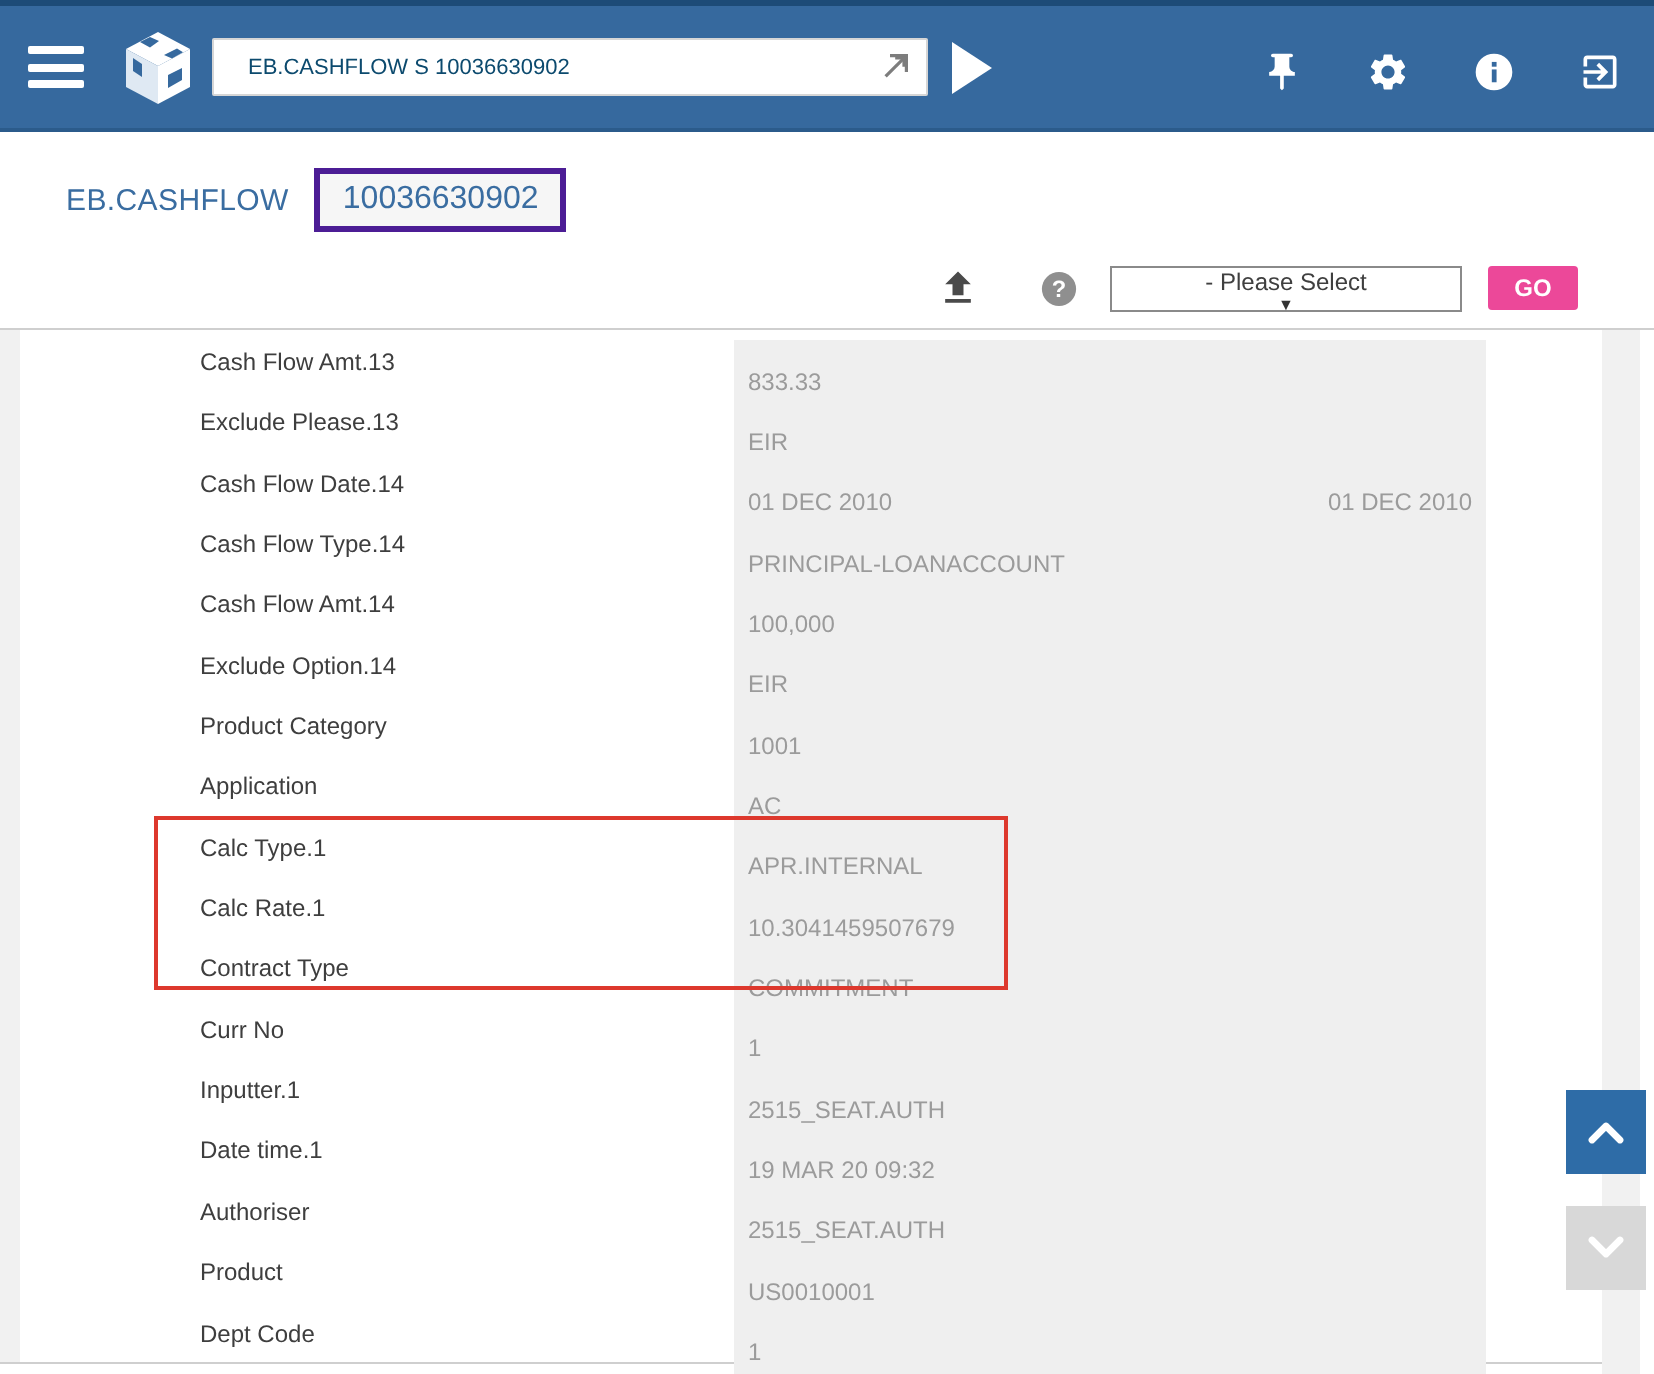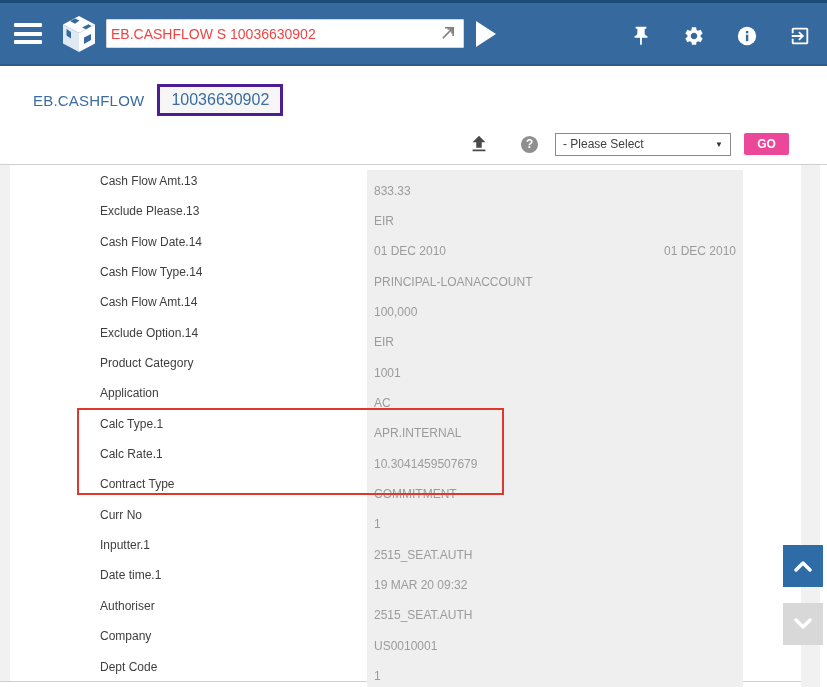--- a/index.html
+++ b/index.html
@@ -9,43 +9,43 @@
   
   .topbar { position:absolute; left:0; top:0; width:827px; height:66px;
     background:#36699e; border-top:3px solid #1d4b77; border-bottom:2px solid #2b5b8b;
     display:flex; align-items:center; }
   .hamburger { margin-left:14px; width:28px; height:21px; display:flex;
     flex-direction:column; justify-content:space-between; cursor:pointer; }
   .hamburger span { display:block; height:4px; background:#fff; border-radius:1px; }
   .logo { margin-left:20px; width:34px; height:38px; }
   .searchbox { position:relative; margin-left:10px; width:358px; height:29px; }
   .searchbox input { width:100%; height:100%; border:1px solid #d6d6d6; border-radius:1px;
-    padding:0 30px 0 4px; font-family:"Liberation Sans",sans-serif;
-    font-size:14px; color:#ef4444; outline:none; }
+    padding:0 30px 0 17px; font-family:"Liberation Sans",sans-serif;
+    font-size:11px; color:#0c4a6e; outline:none; }
   .launch-ic { position:absolute; right:7px; top:5px; }
   .play-btn { margin-left:12px; width:0; height:0; cursor:pointer;
     border-left:20px solid #fff; border-top:13px solid transparent; border-bottom:13px solid transparent; }
   .topbar-right { position:absolute; right:16px; top:0; height:66px;
     display:flex; align-items:center; gap:31px; }
   .tb-ic { width:22px; height:22px; cursor:pointer; display:block; }
 
   
   .crumb-row { position:absolute; left:33px; top:84px; display:flex; align-items:center; }
   .crumb-app { font-size:15px; color:#3a6da1; letter-spacing:.2px; }
   .crumb-id { margin-left:13px; padding:4px 11px; background:#f6f6f6;
     border:3px solid #4c1d95; color:#3a6da1; font-size:16px; cursor:pointer; }
 
   
   .toolbar { position:absolute; top:131px; right:38px; height:26px;
     display:flex; align-items:center; }
   .upload-ic { width:22px; height:22px; margin-right:30px; cursor:pointer; }
   .help-ic { width:19px; height:19px; margin-right:16px; cursor:pointer; }
   .sel { width:176px; height:23px; border:1px solid #8a8a8a; background:#fff;
     display:flex; align-items:center; justify-content:space-between;
-    padding:0 7px; font-size:12px; color:#3f3f3f; cursor:pointer; margin-right:13px; }
+    padding:0 7px; font-size:12px; color:#3f3f3f; cursor:pointer; margin-right:13px;flex-direction:column; }
   .sel .caret { font-size:8px; color:#333; }
   .go-btn { width:45px; height:22px; background:#ec4899; color:#fff; border:none;
     font-family:"Liberation Sans",sans-serif; font-size:12px; font-weight:bold;
     border-radius:2px; cursor:pointer; }
 
   
   .panel-topline { position:absolute; left:0; top:164px; width:827px; height:1px; background:#cfcfcf; }
   .panel-botline { position:absolute; left:0; top:681px; width:801px; height:1px; background:#cfcfcf; }
   .gutter-left  { position:absolute; left:0; top:165px; width:10px; height:516px; background:#f1f1f1; }
   .scroll-track { position:absolute; left:801px; top:165px; width:19px; height:522px; background:#f1f1f1; }
@@ -255,21 +255,21 @@
 
   <div class="frow">
     <div class="flabel">Authoriser</div>
     <div class="fcell">
       <span class="v1">2515_SEAT.AUTH</span>
       <span class="v2"></span>
     </div>
   </div>
 
   <div class="frow">
-    <div class="flabel">Company</div>
+    <div class="flabel">Product</div>
     <div class="fcell">
       <span class="v1">US0010001</span>
       <span class="v2"></span>
     </div>
   </div>
 
   <div class="frow">
     <div class="flabel">Dept Code</div>
     <div class="fcell">
       <span class="v1">1</span>

